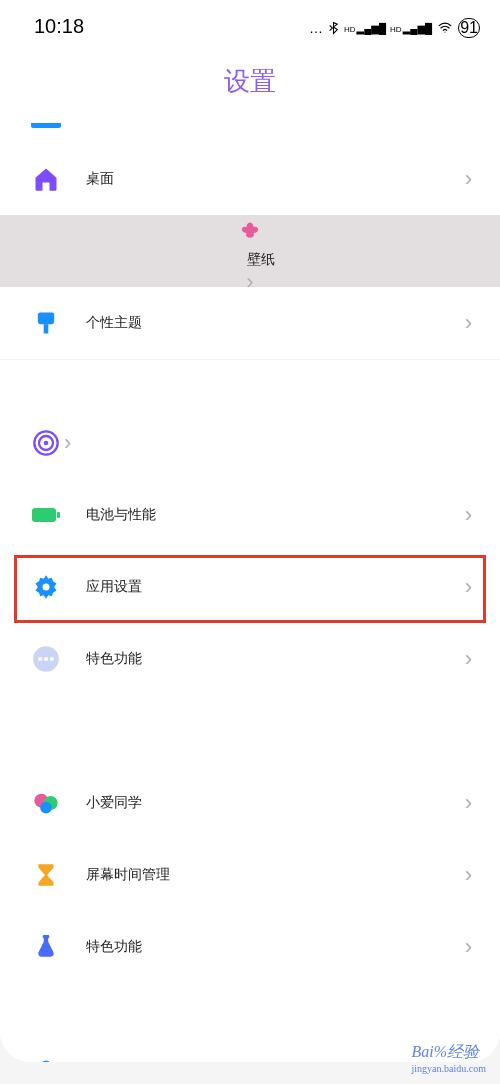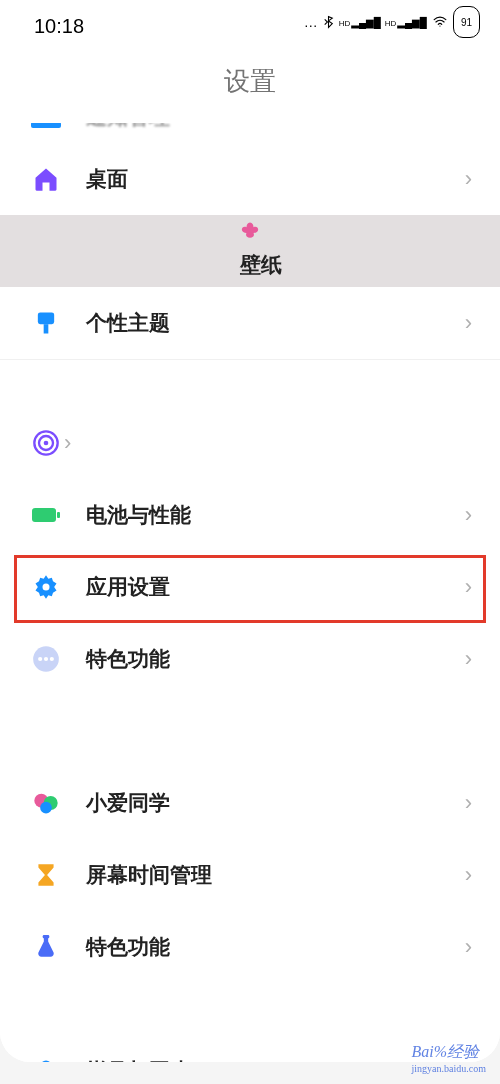--- a/index.html
+++ b/index.html
@@ -30,34 +30,34 @@
     }
     .status-right {
       display: flex;
       align-items: center;
       gap: 4px;
       font-size: 14px;
     }
     .battery-pill {
       border: 1.5px solid #000;
       border-radius: 10px;
-      padding: 0 7px;
-      font-size: 10px;
+      padding: 0 1px;
+      font-size: 16px;
       display: inline-flex;
       align-items: center;
-      height: 32px;
+      height: 20px;
     }
     .app-header {
       text-align: center;
       padding: 22px 0 24px;
     }
     .app-title {
       font-size: 26px;
       font-weight: 400;
-      color: #737373;
+      color: #8b5cf6;
     }
     .list {
       width: 100%;
     }
     .item {
       display: flex;
       align-items: center;
       padding: 0 28px;
       height: 72px;
       background: #fff;
@@ -75,24 +75,24 @@
     .icon-wrap {
       width: 36px;
       height: 36px;
       display: flex;
       align-items: center;
       justify-content: center;
       flex-shrink: 0;
     }
     .item-label {
       flex: 1;
-      font-size: 21px;
+      font-size: 14px;
       color: #222;
       margin-left: 22px;
-      font-weight: 700;
+      font-weight: 400;
     }
     .chevron {
       color: #b0b0b0;
       font-size: 22px;
       flex-shrink: 0;
     }
     .section-gap {
       height: 48px;
       background: #fff;
       border-top: 1px solid #f0f0f0;

